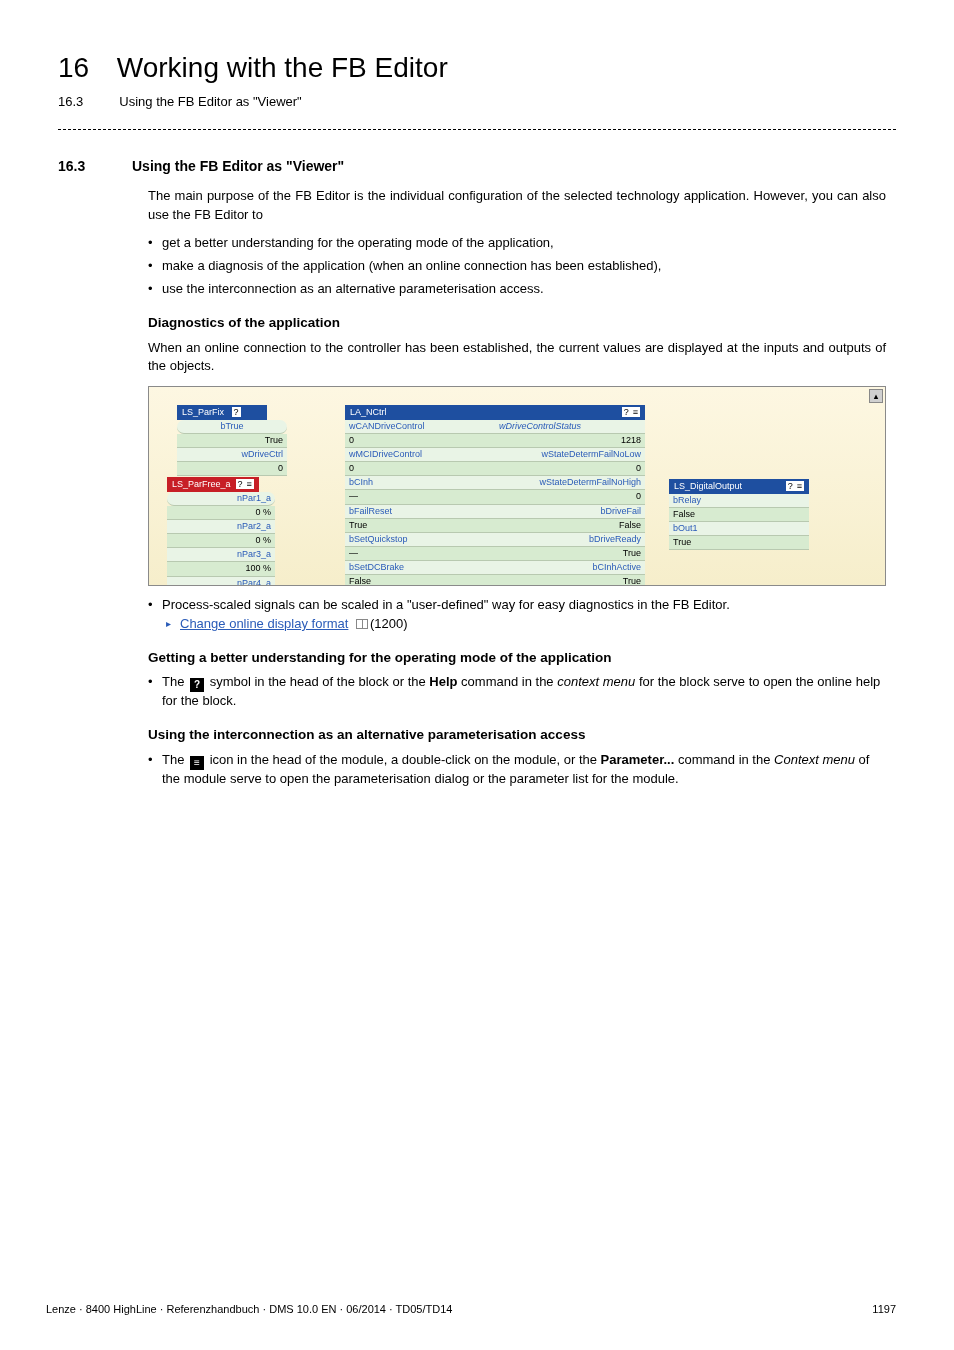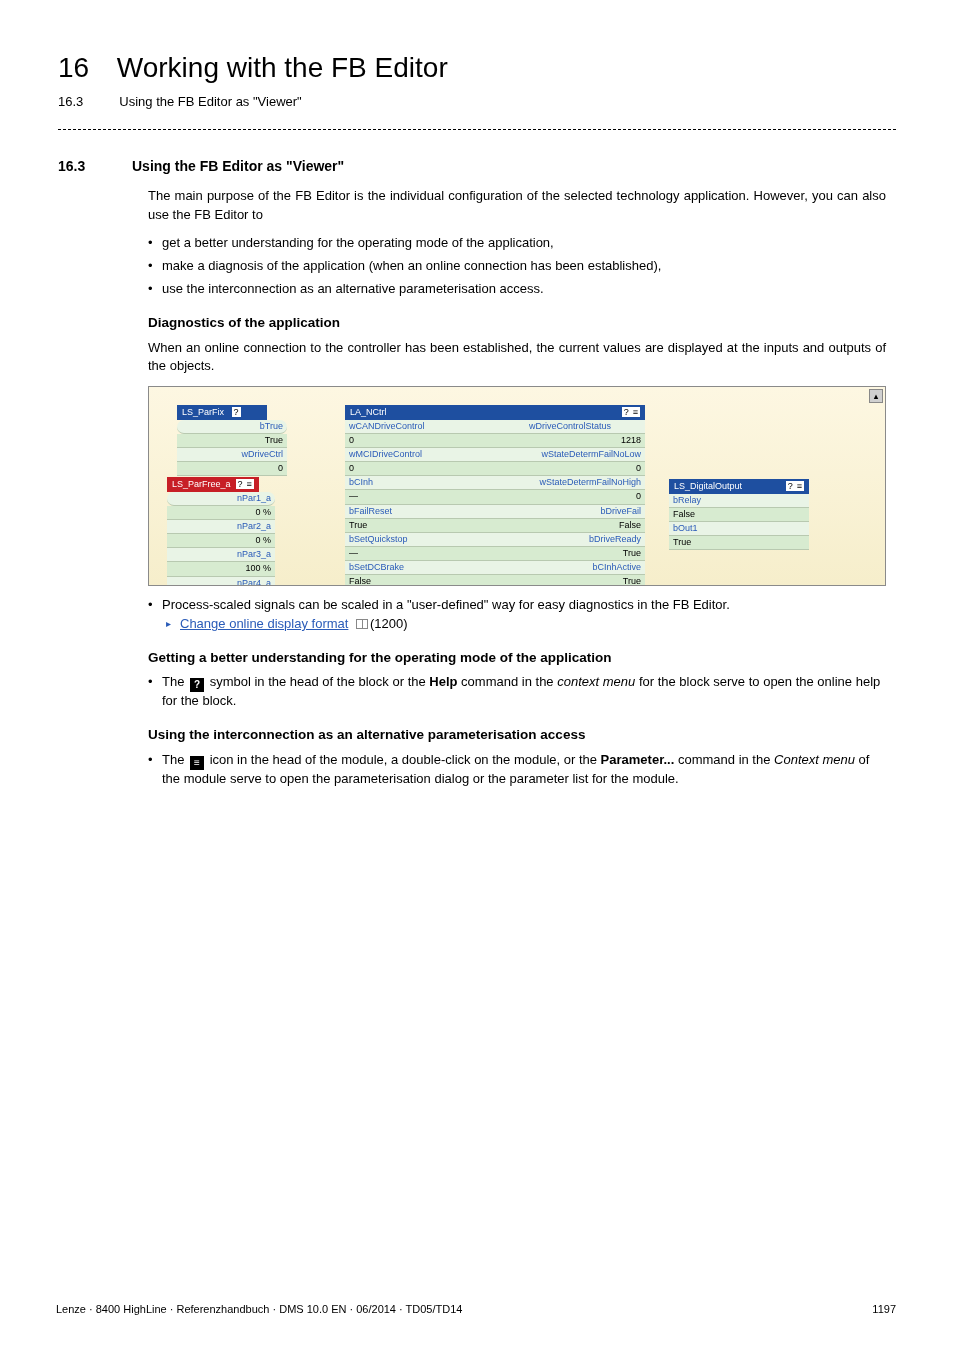--- a/index.html
+++ b/index.html
@@ -163,21 +163,21 @@
     color: #2a5bb8;
     position: absolute;
     left: 4px;
     font-size: 10px;
     top: 2px;
   }
   .italic { font-style: italic; }
   .footer {
     position: absolute;
     bottom: 32px;
-    left: 56px;
+    left: 46px;
     right: 58px;
     display: flex;
     justify-content: space-between;
     font-size: 11px;
   }
 </style>
 </head>
 <body>
 
 <div>
@@ -205,21 +205,21 @@
   </ul>
 
   <div class="sub-heading">Diagnostics of the application</div>
   <p class="para">When an online connection to the controller has been established, the current values are displayed at the inputs and outputs of the objects.</p>
 
   <div class="screenshot">
     <div class="scroll-arrow">▴</div>
 
     <div class="fb-col" style="left:28px; top:18px; width:110px;">
       <div class="fb-header"><span>LS_ParFix</span> &nbsp; <span style="background:#fff;color:#000;padding:0 2px;">?</span></div>
-      <div class="fb-line blue-txt" style="text-align:right;border-radius:7px;">bTrue</div>
+      <div class="fb-line blue-txt" style="text-align:center;border-radius:7px;">bTrue</div>
       <div class="fb-line dk" style="text-align:right;">True</div>
       <div class="fb-line blue-txt" style="text-align:right;">wDriveCtrl</div>
       <div class="fb-line dk" style="text-align:right;">0</div>
     </div>
 
     <div class="fb-col" style="left:18px; top:90px; width:108px;">
       <div class="fb-header" style="background:#c71f26;"><span>LS_ParFree_a</span> &nbsp;<span style="background:#fff;color:#000;padding:0 2px;">?</span><span style="background:#fff;color:#000;padding:0 2px;">≡</span></div>
       <div class="fb-line blue-txt" style="text-align:right;border-radius:7px;">nPar1_a</div>
       <div class="fb-line dk" style="text-align:right;">0 %</div>
       <div class="fb-line blue-txt" style="text-align:right;">nPar2_a</div>
@@ -244,21 +244,21 @@
           <div class="fb-line dk">—</div>
           <div class="fb-line blue-txt">bFailReset</div>
           <div class="fb-line dk">True</div>
           <div class="fb-line blue-txt">bSetQuickstop</div>
           <div class="fb-line dk">—</div>
           <div class="fb-line blue-txt">bSetDCBrake</div>
           <div class="fb-line dk">False</div>
 
         </div>
         <div style="flex:1;">
-          <div class="fb-line blue-txt" style="text-align:center;">wDriveControlStatus</div>
+          <div class="fb-line blue-txt" style="text-align:left;font-style:italic;">wDriveControlStatus</div>
           <div class="fb-line dk" style="text-align:right;">1218</div>
           <div class="fb-line blue-txt" style="text-align:right;">wStateDetermFailNoLow</div>
           <div class="fb-line dk" style="text-align:right;">0</div>
           <div class="fb-line blue-txt" style="text-align:right;">wStateDetermFailNoHigh</div>
           <div class="fb-line dk" style="text-align:right;">0</div>
           <div class="fb-line blue-txt" style="text-align:right;">bDriveFail</div>
           <div class="fb-line dk" style="text-align:right;">False</div>
           <div class="fb-line blue-txt" style="text-align:right;">bDriveReady</div>
           <div class="fb-line dk" style="text-align:right;">True</div>
           <div class="fb-line blue-txt" style="text-align:right;">bCInhActive</div>

